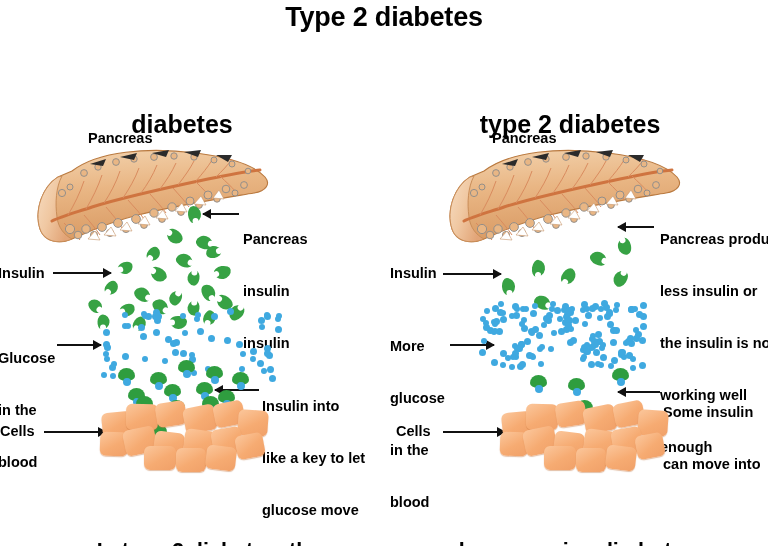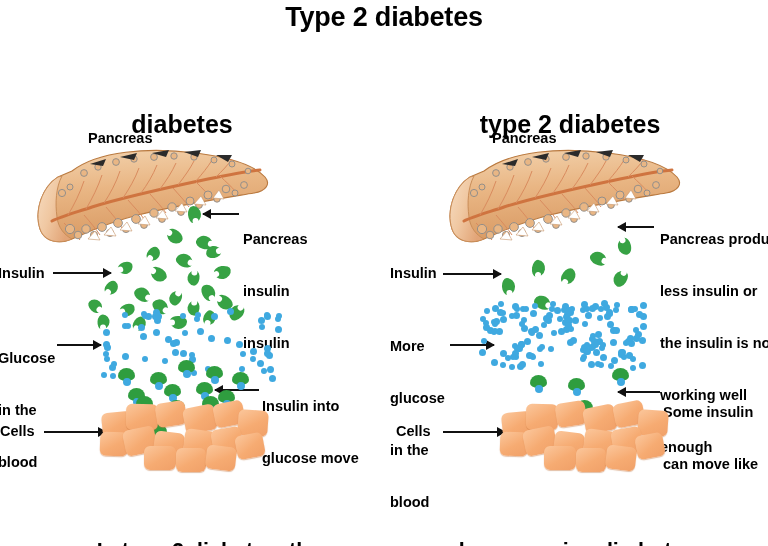--- a/index.html
+++ b/index.html
@@ -197,20 +197,21 @@
     <div>in the</div>
     <div>blood</div>
   </div>
   <div class="arrow right" style="left:57px;top:340px;width:44px;">
     <div class="shaft" style="width:44px;"></div>
       <div class="head"></div>
   </div>
 
   <div class="txt lbl" style="left:262px;top:363px;">
     <div>Insulin into</div>
+    <div>like a key to let</div>
     <div>glucose move</div>
     
   </div>
   <div class="arrow left" style="left:215px;top:385px;width:44px;">
     <div class="shaft" style="width:44px;"></div>
       <div class="head"></div>
   </div>
 
   <div class="txt lbl" style="left:0px;top:423px;">Cells</div>
   <div class="arrow right" style="left:44px;top:427px;width:62px;">
@@ -545,21 +546,21 @@
     <div>in the</div>
     <div>blood</div>
   </div>
   <div class="arrow right" style="left:450px;top:340px;width:44px;">
     <div class="shaft" style="width:44px;"></div>
       <div class="head"></div>
   </div>
 
   <div class="txt lbl" style="left:663px;top:369px;">
     <div>Some insulin</div>
-    <div>can move like</div>
+    <div>can move into</div>
     
     
     
     
   </div>
   <div class="arrow left" style="left:618px;top:387px;width:42px;">
     <div class="shaft" style="width:42px;"></div>
       <div class="head"></div>
   </div>
 

